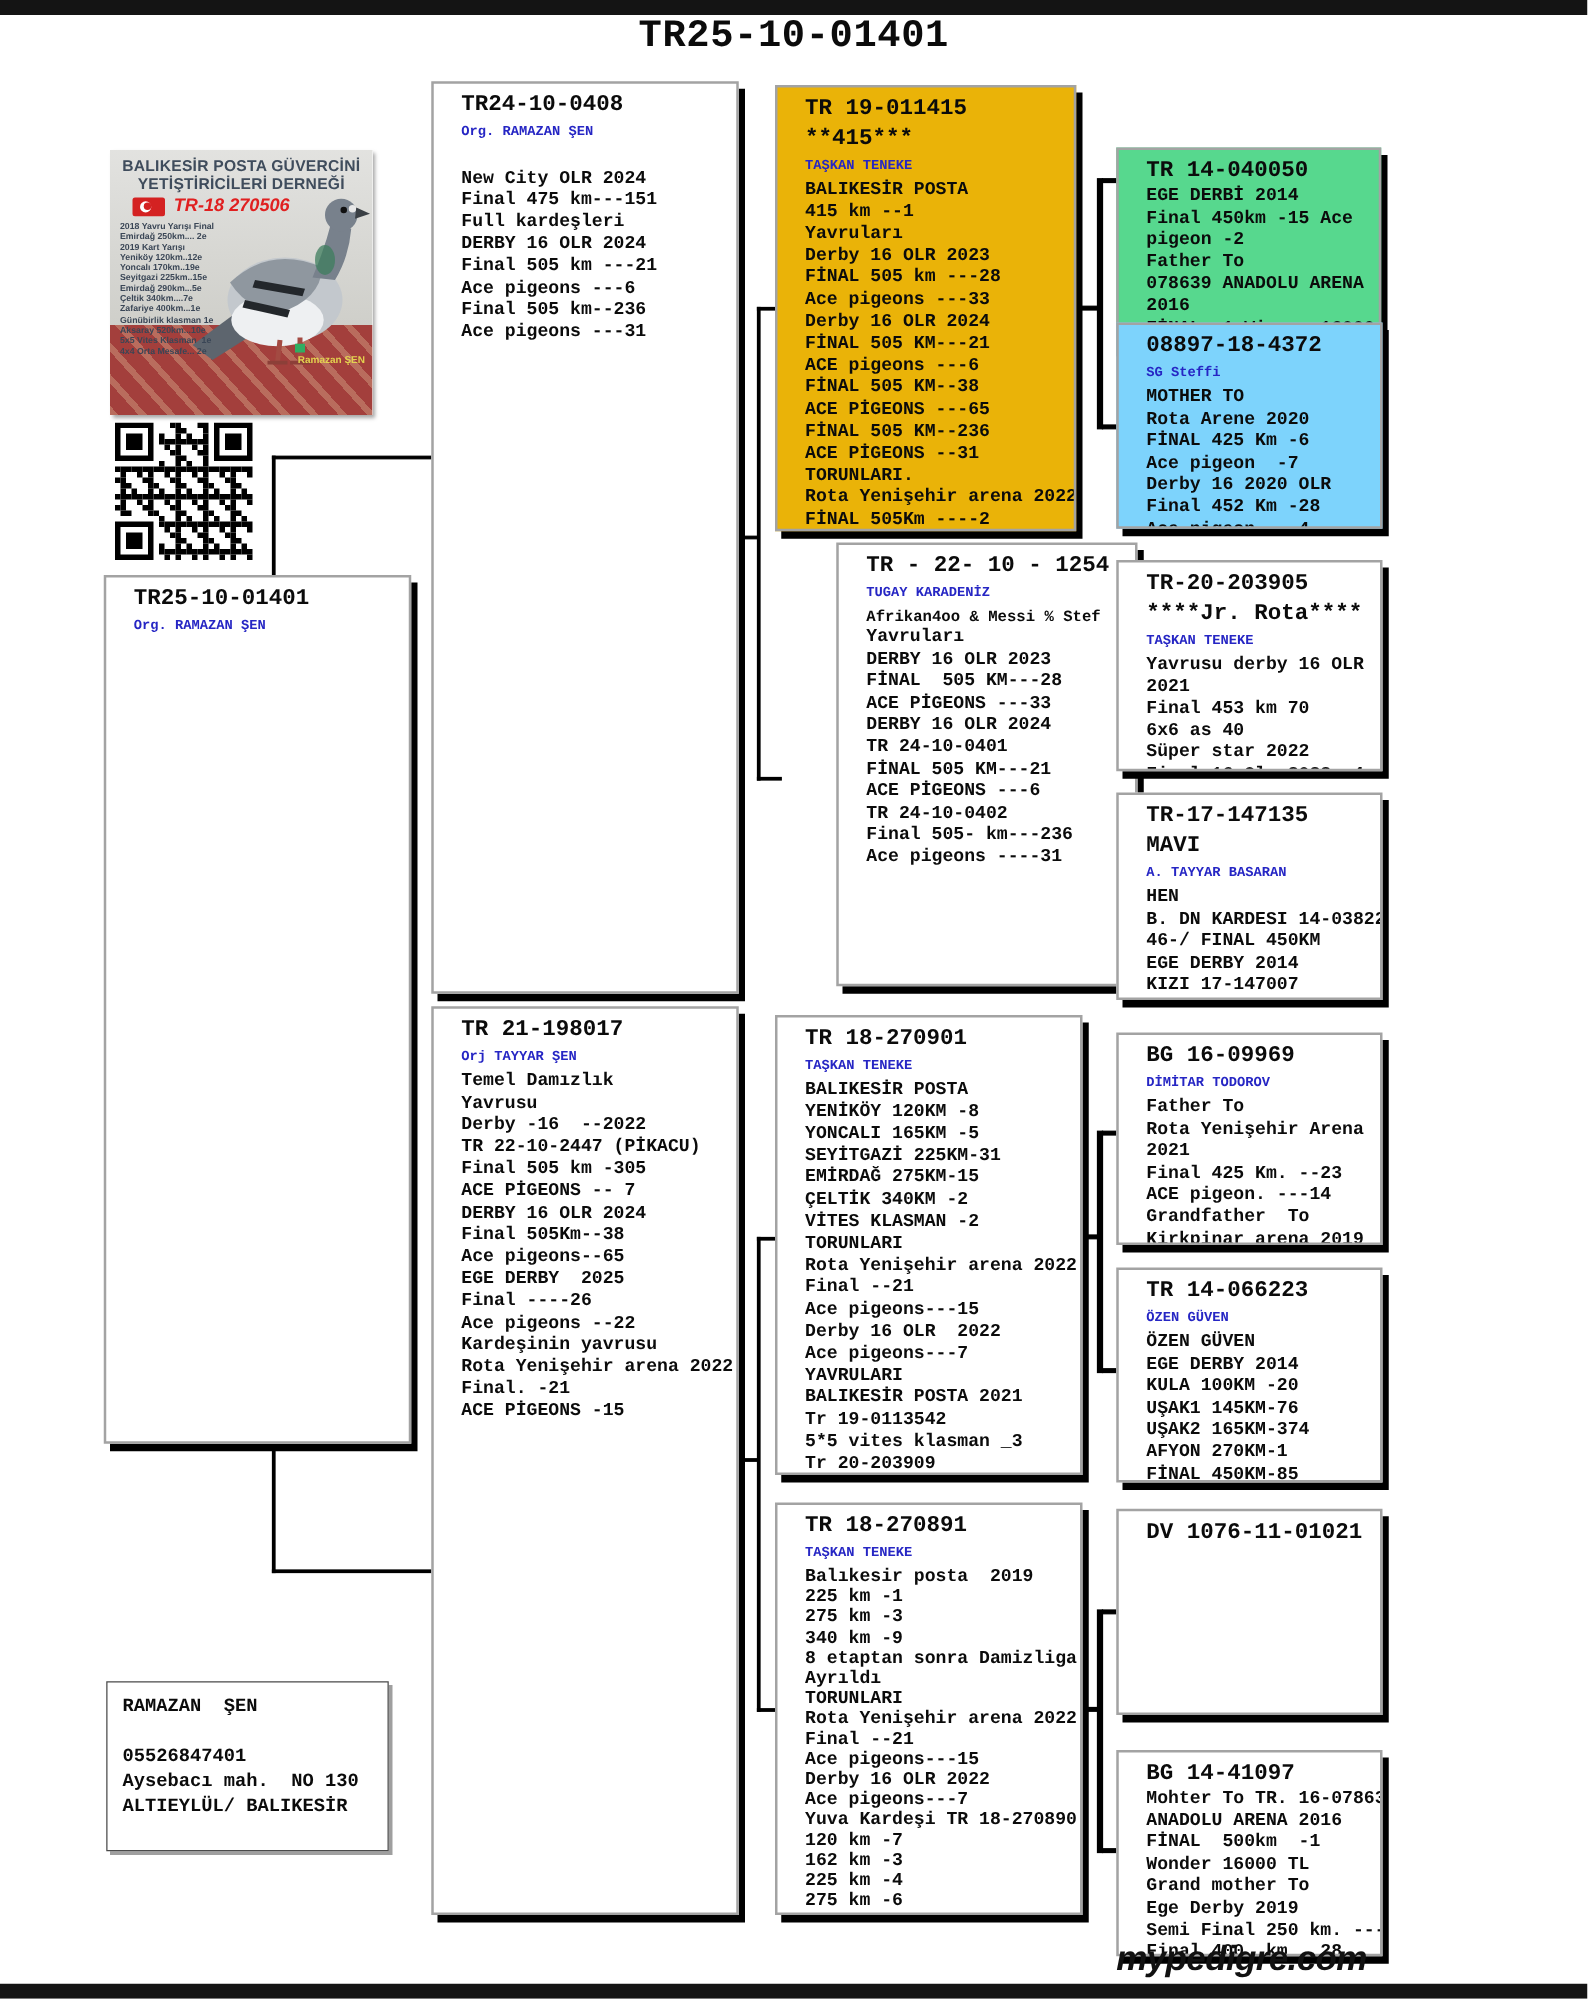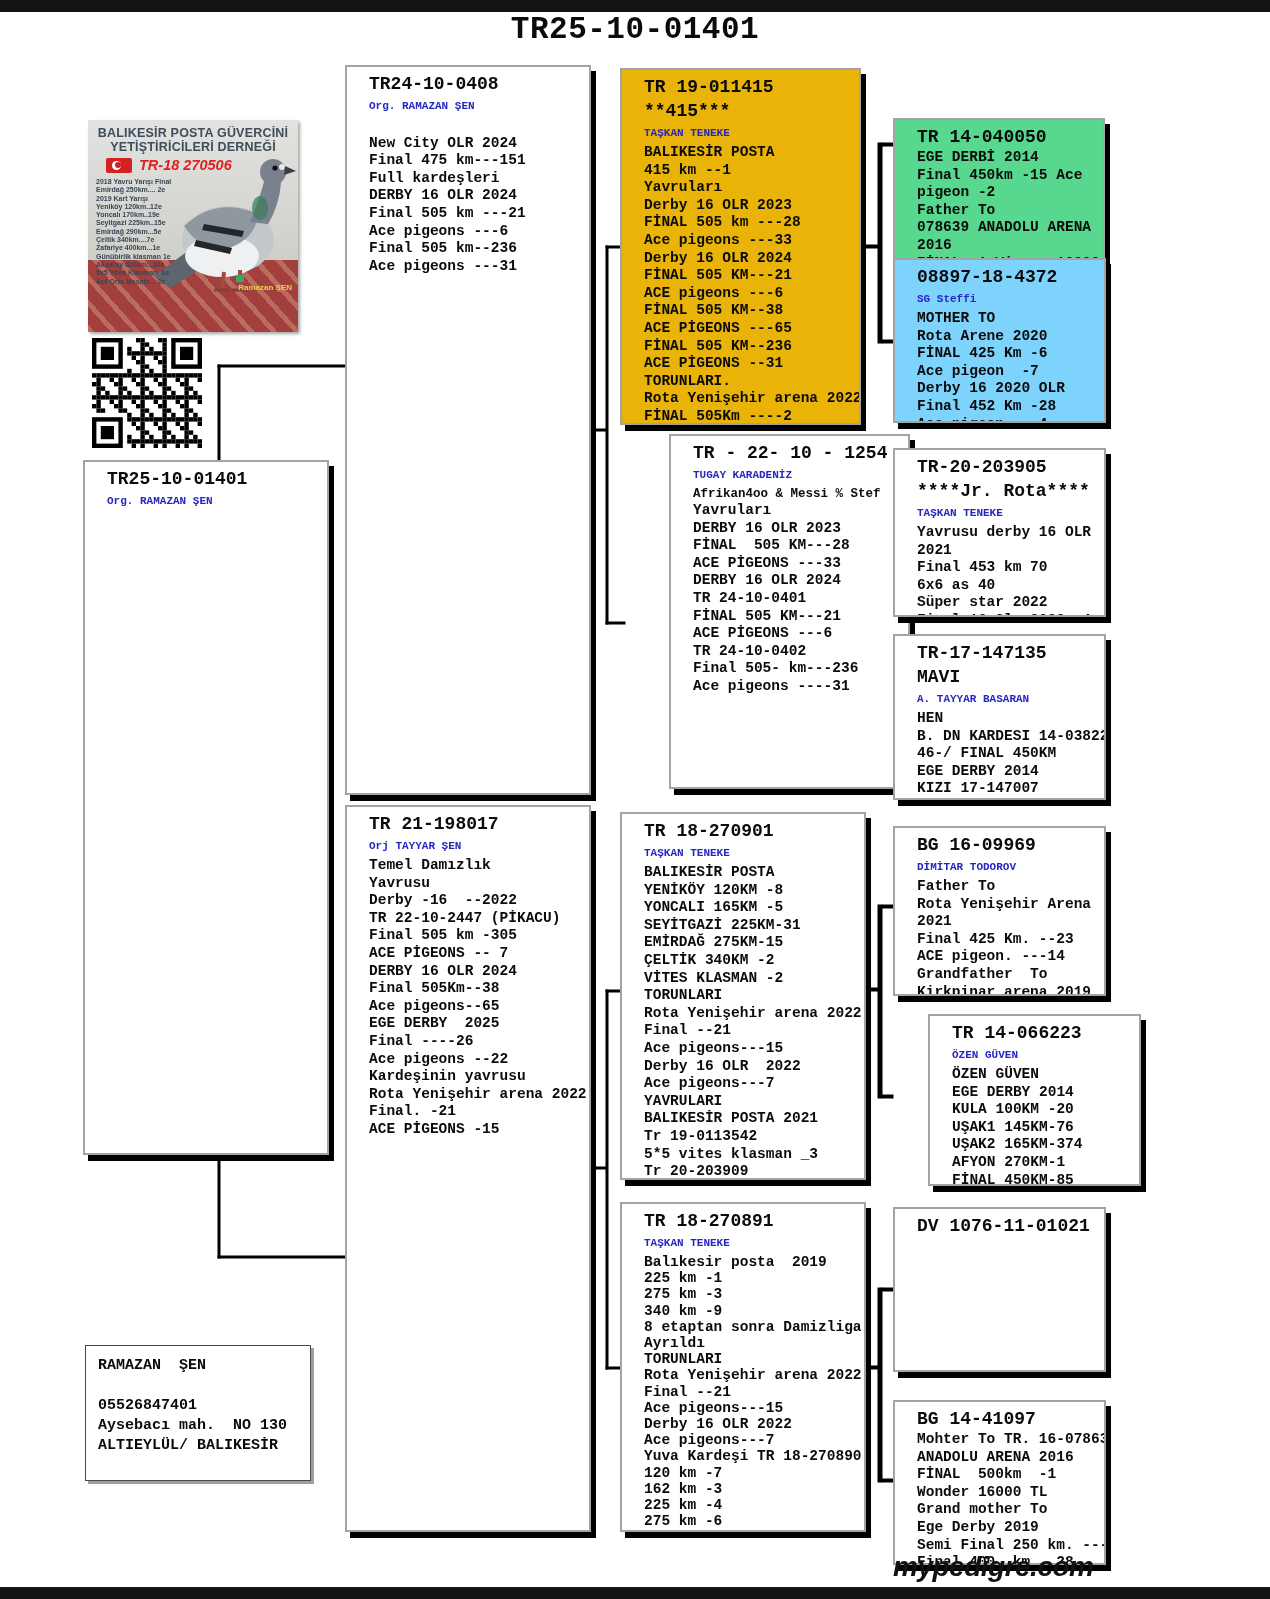--- a/index.html
+++ b/index.html
@@ -586,21 +586,21 @@
       <div class="box-line">Father To</div>
       <div class="box-line">Rota Yenişehir Arena</div>
       <div class="box-line">2021</div>
       <div class="box-line">Final 425 Km. --23</div>
       <div class="box-line">ACE pigeon. ---14</div>
       <div class="box-line">Grandfather  To</div>
       <div class="box-line">Kirkpinar arena 2019</div>
     </div>
 </div>
 
-<div class="box" style="left:928px;top:1014px;width:213px;height:172px;font-family:Liberation Mono, monospace;">
+<div class="box" style="left:893px;top:1014px;width:213px;height:172px;font-family:Liberation Mono, monospace;">
   <div class="t">TR 14-066223</div>
   <div class="o">ÖZEN GÜVEN</div>
   <div>
       <div class="box-line">ÖZEN GÜVEN</div>
       <div class="box-line">EGE DERBY 2014</div>
       <div class="box-line">KULA 100KM -20</div>
       <div class="box-line">UŞAK1 145KM-76</div>
       <div class="box-line">UŞAK2 165KM-374</div>
       <div class="box-line">AFYON 270KM-1</div>
       <div class="box-line">FİNAL 450KM-85</div>

